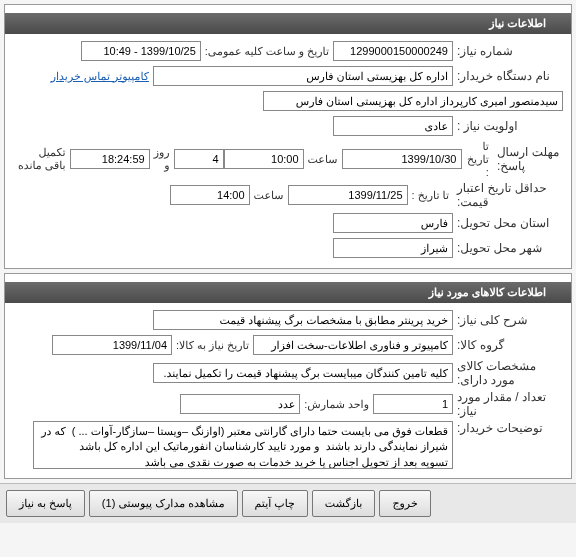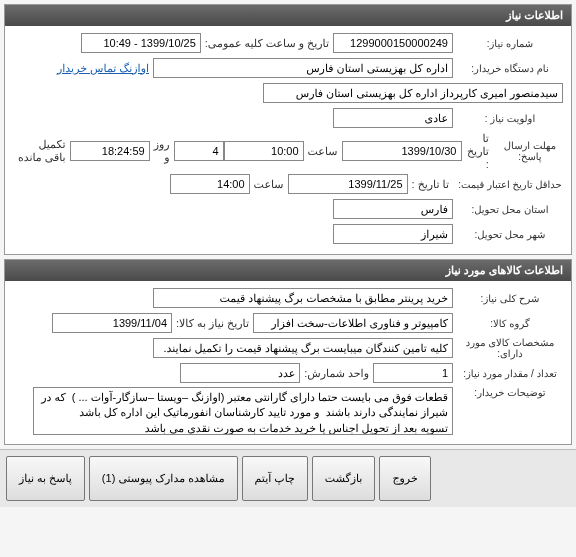--- a/index.html
+++ b/index.html
@@ -11,39 +11,40 @@
   width: 576px;
 }
 .panel {
   border: 1px solid #999;
   margin: 4px;
   background: #fff;
 }
 .panel-header {
   background: linear-gradient(to bottom, #6b6b6b, #4a4a4a);
   color: #fff;
-  padding: 4px 8px;
+  padding: 4px 25px;
   font-weight: bold;
   font-size: 11px;
+  margin-top: 8px;
 }
 .panel-body {
   padding: 6px 8px;
 }
 .row {
   display: flex;
   align-items: center;
   margin-bottom: 3px;
   min-height: 22px;
 }
 .label {
   width: 110px;
-  text-align: center;
+  text-align: left;
   padding-left: 4px;
   color: #333;
-  font-size: 10px;
+  font-size: 12px;
 }
 .label-sm {
   width: auto;
   padding: 0 4px;
   color: #333;
   font-size: 11px;
 }
 .field {
   border: 1px solid #888;
   background: #fff;
@@ -73,21 +74,21 @@
   display: flex;
   justify-content: flex-end;
   gap: 4px;
   padding: 6px;
   background: #e8e8e8;
   border-top: 1px solid #bbb;
 }
 .btn {
   border: 1px solid #777;
   background: linear-gradient(to bottom, #f8f8f8, #ddd);
-  padding: 15px 12px;
+  padding: 6px 12px;
   font-size: 11px;
   font-family: Tahoma, Arial, sans-serif;
   cursor: pointer;
   border-radius: 2px;
   text-align: center;
 }
 .spacer { flex: 1; }
 </style>
 </head>
 <body>
@@ -99,21 +100,21 @@
     <div class="row">
       <span class="label">شماره نیاز:</span>
       <input class="field field-med" readonly="" value="1299000150000249" style="">
       <span class="label-sm">تاریخ و ساعت کلیه عمومی:</span>
       <input class="field field-med" readonly="" value="1399/10/25 - 10:49" style="">
     </div>
 
     <div class="row">
       <span class="label">نام دستگاه خریدار:</span>
       <input class="field field-wide" readonly="" value="اداره کل بهزیستی استان فارس" style="">
-      <span class="link-btn">اوازنگ تماس خریدار</span>
+      <span class="link-btn">کامپیوتر تماس خریدار</span>
     </div>
 
     <div class="row">
       <input class="field field-wide" readonly="" value="سیدمنصور امیری کارپرداز اداره کل بهزیستی استان فارس" style="">
     </div>
 
     <div class="row">
       <span class="label">اولویت نیاز :</span>
       <input class="field field-med" readonly="" value="عادی" style="">
     </div>

